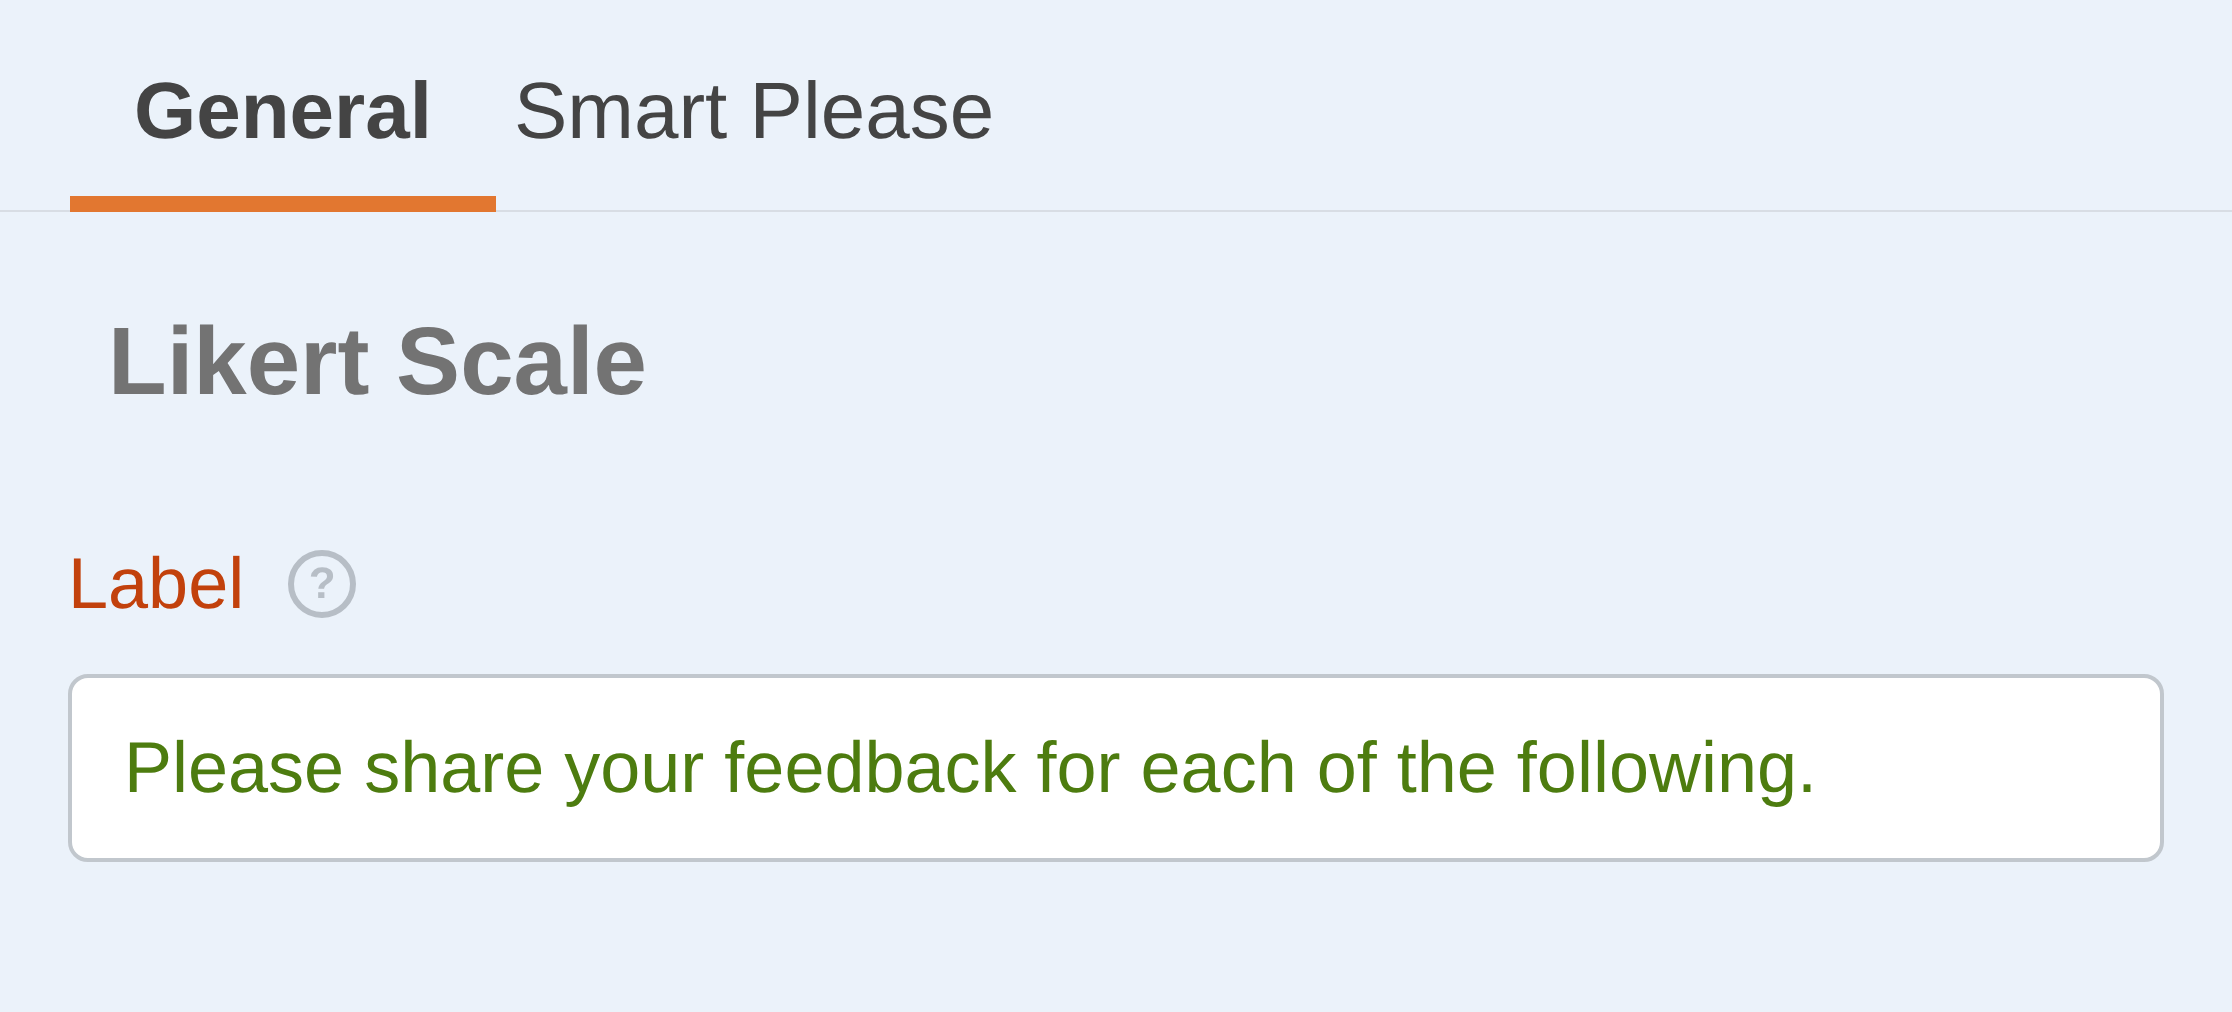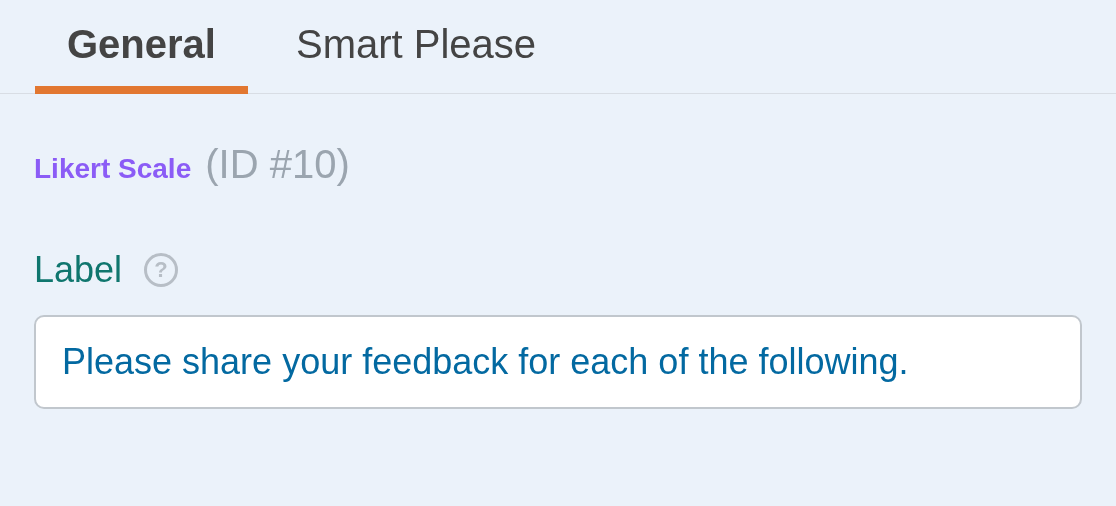--- a/index.html
+++ b/index.html
@@ -8,24 +8,25 @@
       height: 506px;
       overflow: hidden;
     }
     body {
       background: #ebf2fa;
       font-family: -apple-system, BlinkMacSystemFont, "Segoe UI", Helvetica, Arial, sans-serif;
       color: #444;
     }
     .tabs {
       display: flex;
-      gap: 80px;
+      gap: 41px;
       padding: 22px 22px 0 67px;
       border-bottom: 1px solid #d8dde4;
       position: relative;
+      margin-top: 12px;
     }
     .tab {
       font-size: 40px;
       font-weight: 400;
       color: #444;
       padding-bottom: 26px;
       cursor: pointer;
       position: relative;
     }
     .tab.active {
@@ -44,39 +45,40 @@
     .content {
       padding: 48px 34px 0 34px;
     }
     .title-row {
       display: flex;
       align-items: baseline;
       gap: 14px;
       margin-bottom: 62px;
     }
     .title {
-      font-size: 28px;
+      font-size: 48px;
       font-weight: 700;
-      color: #8b5cf6;
+      color: #737373;
+      margin-left: 20px;
     }
     .title-id {
       font-size: 40px;
       font-weight: 400;
       color: #9ba5af;
     }
     .field-label-row {
       display: flex;
       align-items: center;
       gap: 22px;
       margin-bottom: 24px;
     }
     .field-label {
       font-size: 36px;
       font-weight: 400;
-      color: #0f766e;
+      color: #c2410c;
     }
     .help-icon {
       display: inline-flex;
       align-items: center;
       justify-content: center;
       width: 34px;
       height: 34px;
       border: 3px solid #b7bec6;
       border-radius: 50%;
       color: #b7bec6;
@@ -90,38 +92,37 @@
     .input-wrap {
       width: 100%;
     }
     .text-input {
       width: 100%;
       height: 94px;
       background: #fff;
       border: 2px solid #c1c7cd;
       border-radius: 10px;
       font-size: 36px;
-      color: #0369a1;
+      color: #4d7c0f;
       padding: 0 26px;
       font-family: inherit;
       outline: none;
     }
   </style>
 </head>
 <body>
 
 <div class="tabs">
   <div class="tab active">General</div>
   <div class="tab">Smart Please</div>
 </div>
 
 <div class="content">
   <div class="title-row">
     <span class="title">Likert Scale</span>
-    <span class="title-id">(ID #10)</span>
   </div>
 
   <div class="field-label-row">
     <span class="field-label">Label</span>
     <span class="help-icon"></span>
   </div>
 
   <div class="input-wrap">
     <input type="text" class="text-input" value="Please share your feedback for each of the following." style="">
   </div>

